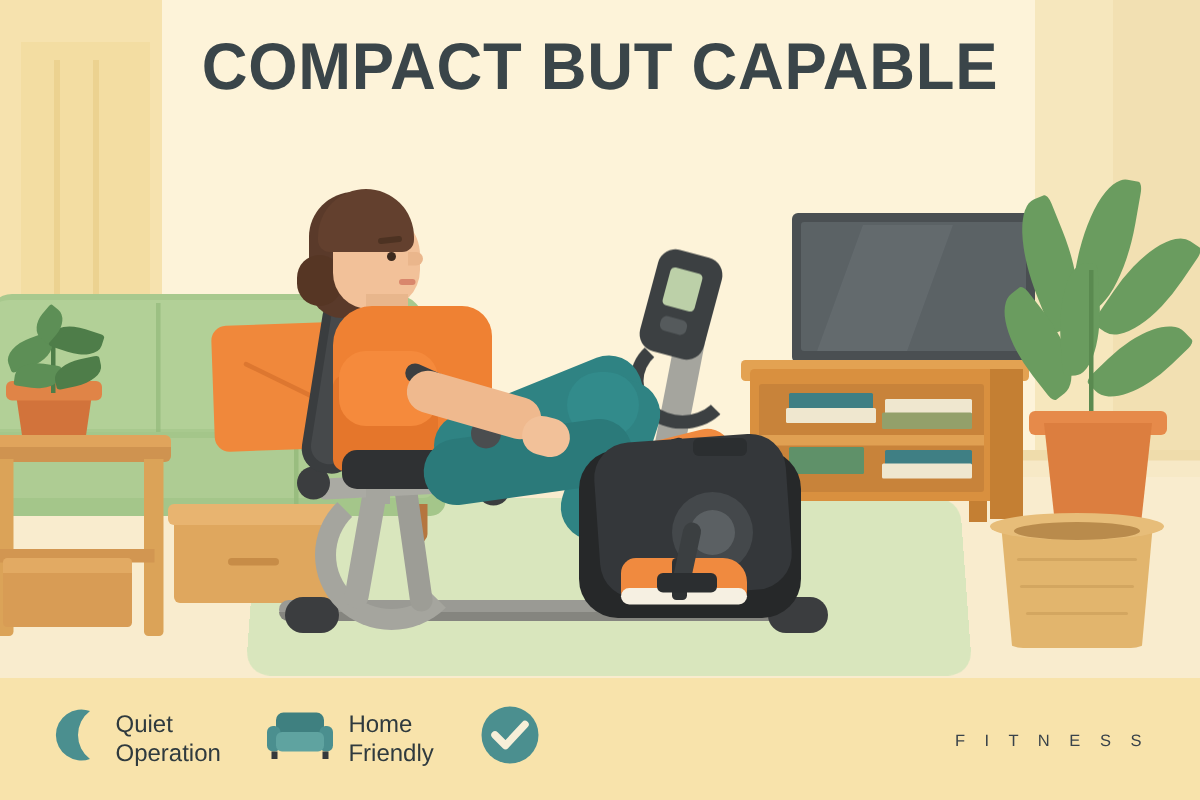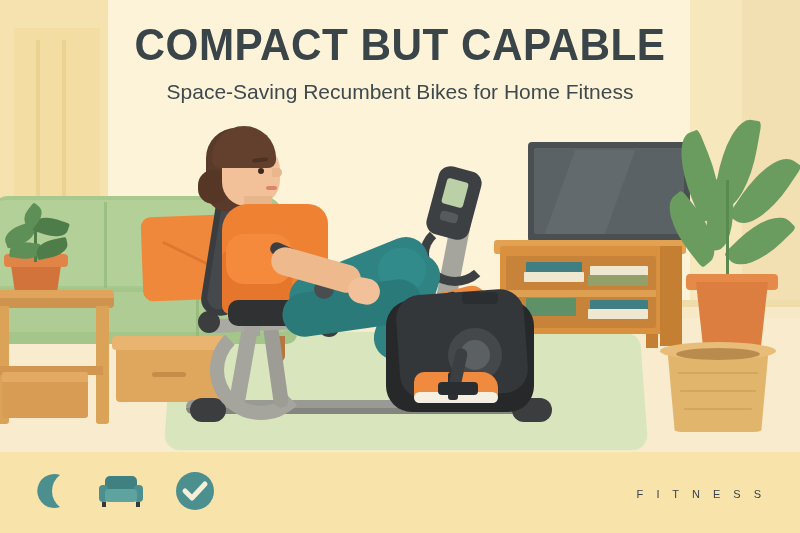--- a/index.html
+++ b/index.html
@@ -334,44 +334,47 @@
     <div class="abs fly-hub2"></div>
     <div class="abs pedal-up"></div>
     <div class="abs shoe-dn"></div>
     <div class="abs shoe-dn-sole"></div>
     <div class="abs shoe-dn-strap"></div>
     <div class="abs pedal-arm"></div>
     <div class="abs pedal"></div>
   </div>
 
   <div class="abs" id="title">COMPACT BUT CAPABLE</div>
-  <div class="abs" id="subtitle">Space-Saving Recumbent Bikes for Home Fitness</div>
 
   <div id="footer">
 
 
     <div class="feat">
       <span class="ficon">
         <svg width="34" height="38" viewBox="0 0 34 38">
           <path d="M26 3 A17 17 0 1 0 26 35 A20 20 0 0 1 26 3 Z" fill="#4b8f8f"></path>
         </svg>
       </span>
+      <span class="feat-label">Quiet
+Operation</span>
     </div>
 
     <div class="feat">
       <span class="ficon">
         <svg width="46" height="36" viewBox="0 0 46 36">
           <rect x="7" y="3" width="32" height="15" rx="5" fill="#3f8080"></rect>
           <rect x="1" y="12" width="9" height="17" rx="4" fill="#4b8f8f"></rect>
           <rect x="36" y="12" width="9" height="17" rx="4" fill="#4b8f8f"></rect>
           <rect x="7" y="16" width="32" height="13" rx="4" fill="#5fa3a0"></rect>
           <rect x="4" y="29" width="4" height="5" fill="#34393b"></rect>
           <rect x="38" y="29" width="4" height="5" fill="#34393b"></rect>
         </svg>
       </span>
+      <span class="feat-label">Home
+Friendly</span>
     </div>
 
     <div class="feat">
       <span class="ficon">
         <svg width="42" height="42" viewBox="0 0 42 42">
           <circle cx="21" cy="21" r="19" fill="#4b8f8f"></circle>
           <path d="M11 21 L18 28 L31 14" stroke="#f6efd8" stroke-width="5" fill="none" stroke-linecap="round" stroke-linejoin="round"></path>
         </svg>
       </span>
       <span class="feat-label"></span>

